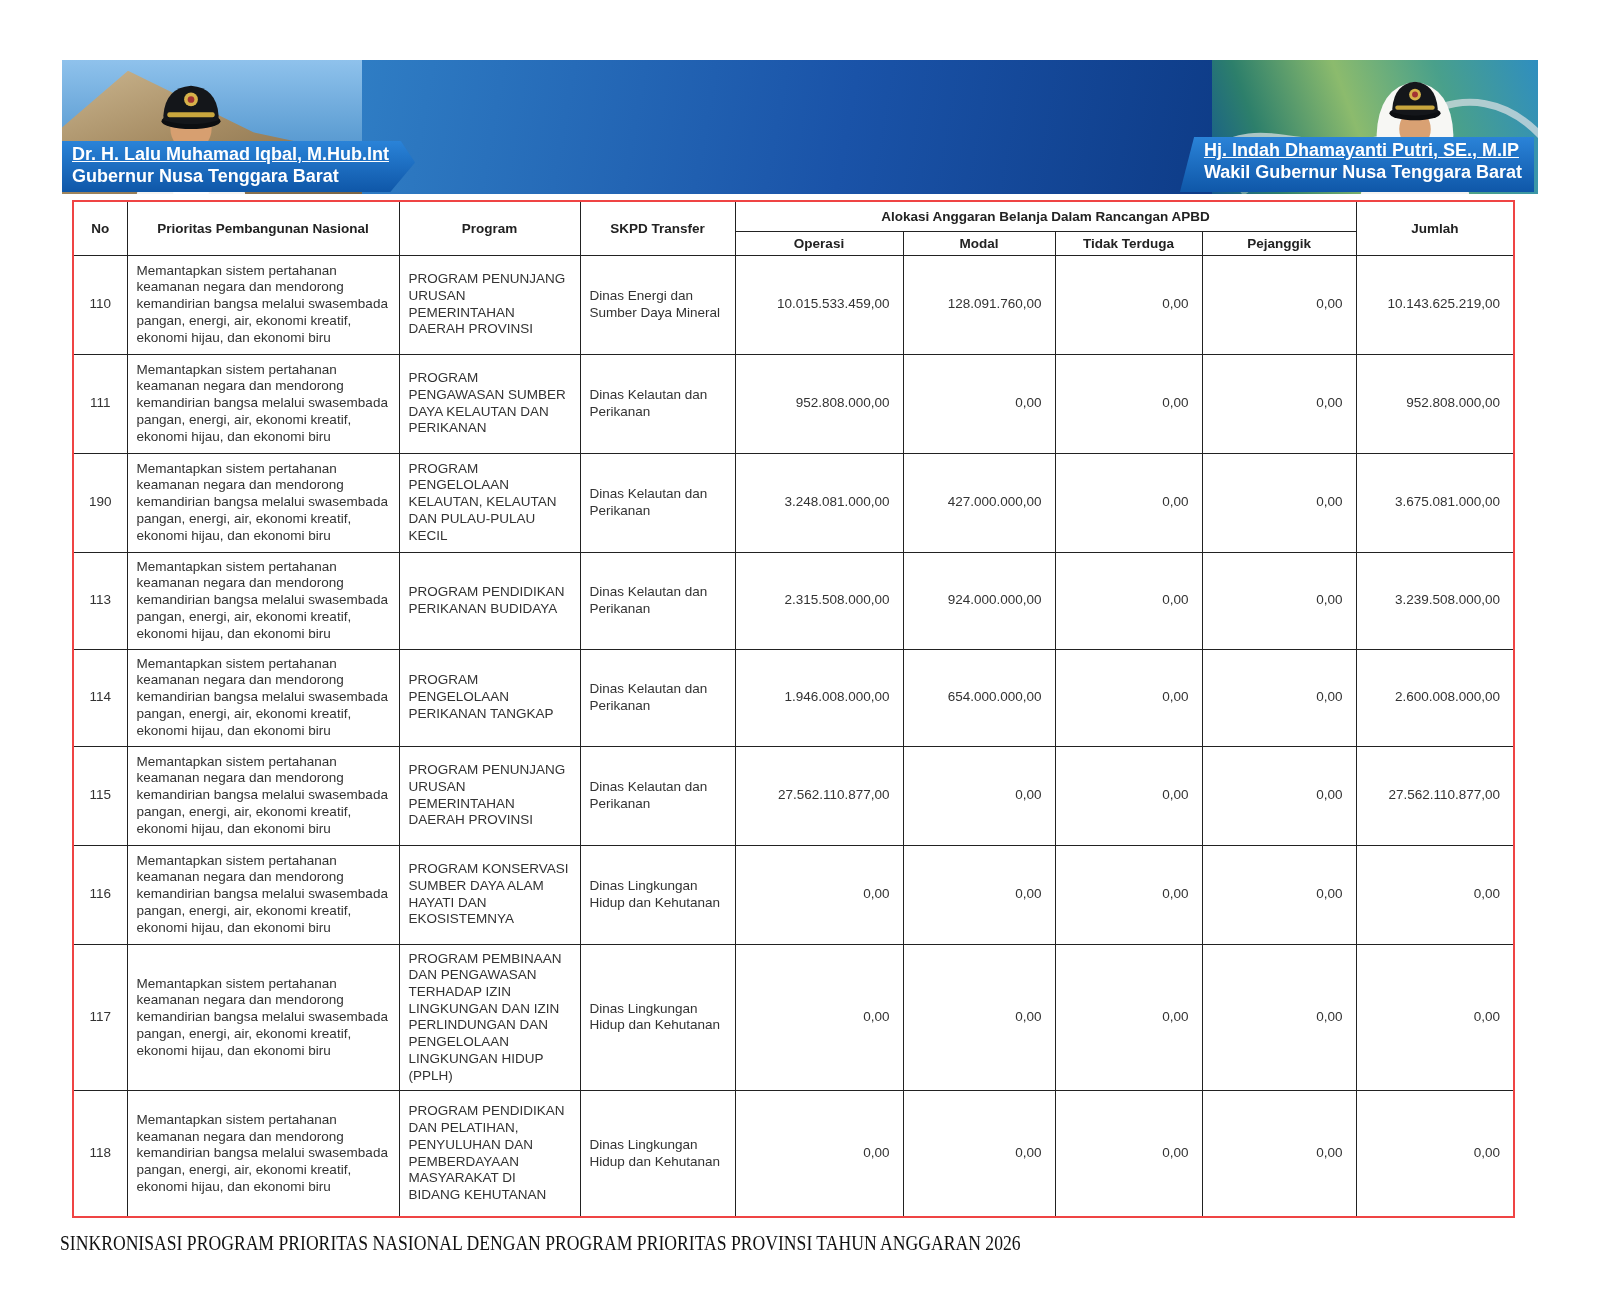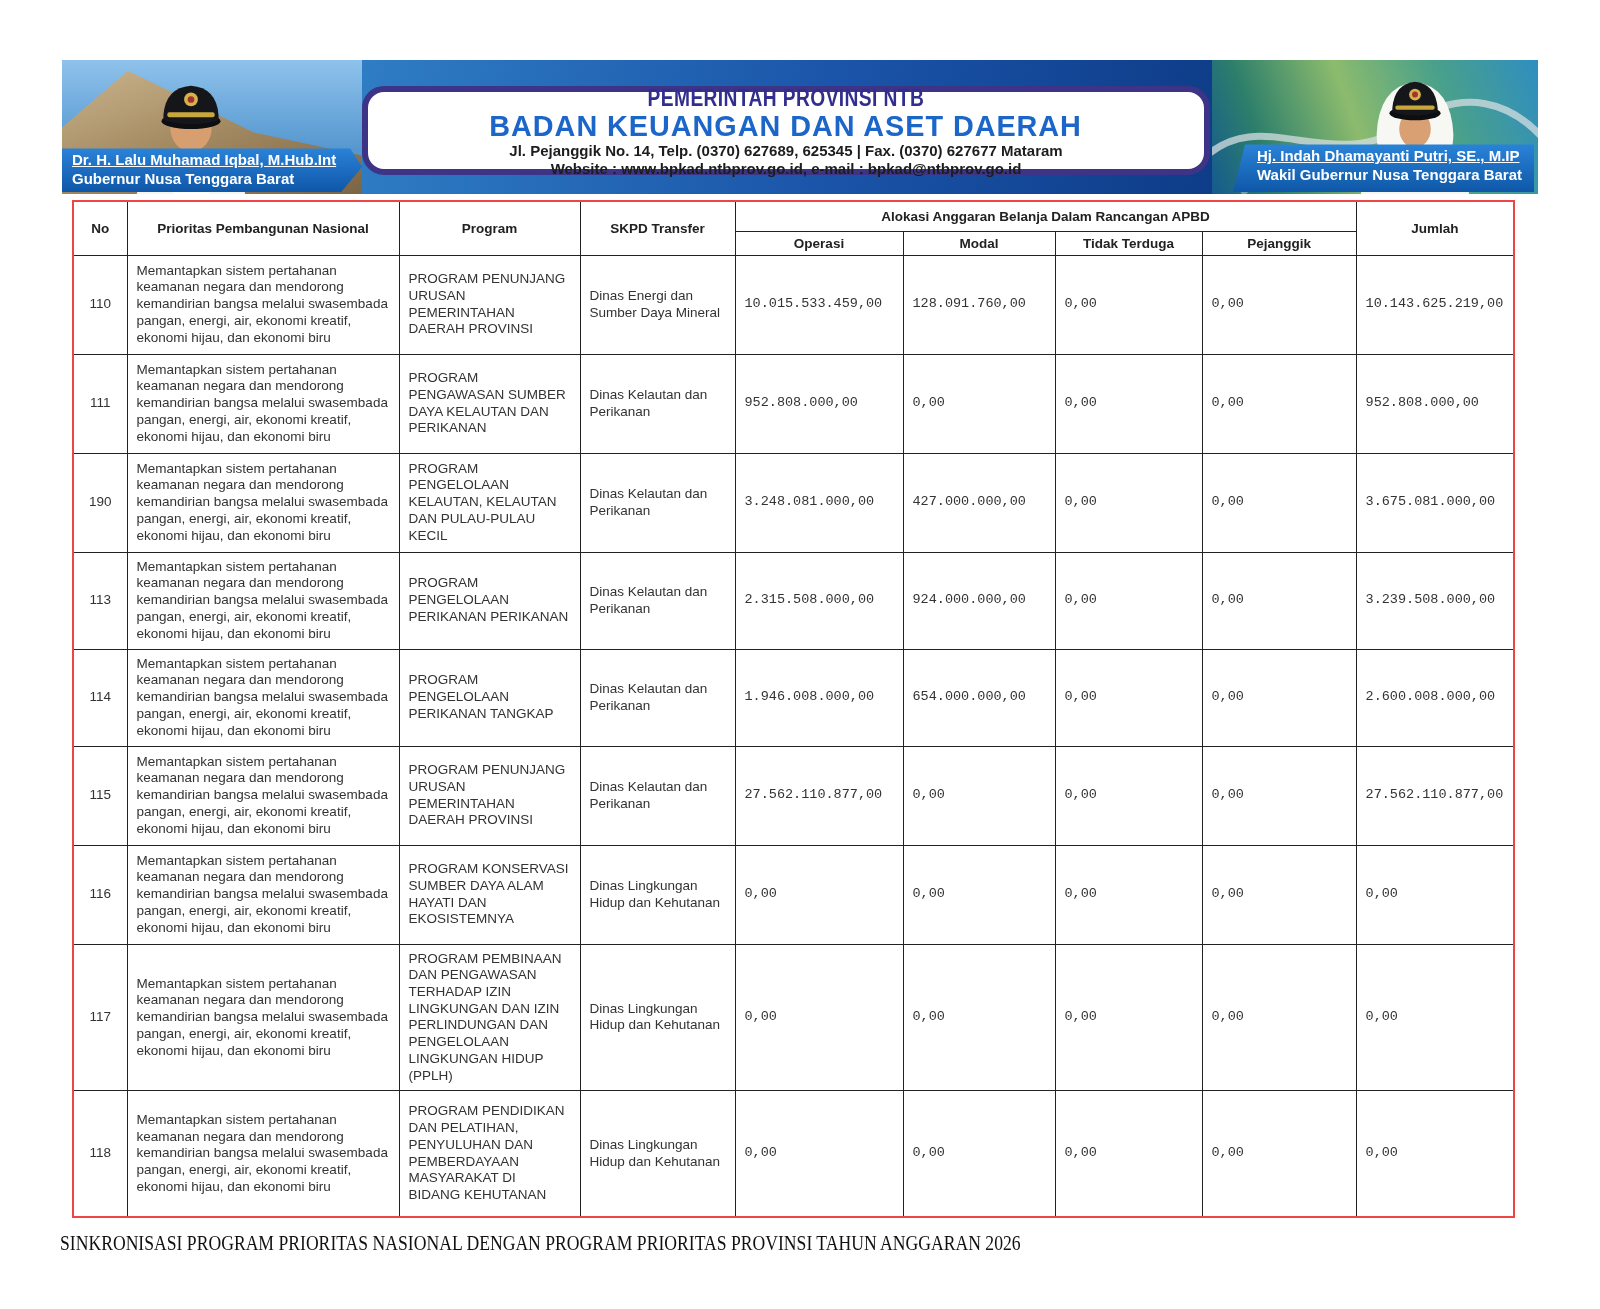--- a/index.html
+++ b/index.html
@@ -28,21 +28,21 @@
   .org-box{position:absolute;left:300px;top:26px;width:848px;height:89px;
     background:#ffffff;border:6px solid #3d3488;border-radius:22px;
     display:flex;flex-direction:column;align-items:center;justify-content:center;
     box-sizing:border-box;padding-top:2px;}
   .org-line1{font-size:24px;font-weight:800;color:#322e8e;transform:scaleX(.8);
     transform-origin:center;letter-spacing:.5px;line-height:1.05;white-space:nowrap;}
   .org-line2{font-size:30px;font-weight:800;color:#1b66c8;letter-spacing:1px;
     line-height:1.08;white-space:nowrap;transform:scaleX(.96);transform-origin:center;}
   .org-line3,.org-line4{font-size:15px;font-weight:700;color:#1d1d1d;line-height:1.2;white-space:nowrap;}
 
-  .name-strip{position:absolute;bottom:2px;z-index:5;color:#fff;font-weight:700;font-size:15px;
+  .name-strip{position:absolute;bottom:2px;z-index:5;color:#fff;font-weight:700;font-size:18px;
     line-height:1.22;background:linear-gradient(180deg,#2a83d8,#0f57a8);
     filter:drop-shadow(0 0 1.5px #072a55);}
   .name-strip.left{left:0;padding:3px 26px 4px 10px;
     clip-path:polygon(0 0,96% 0,100% 42%,93% 100%,0 100%);}
   .name-strip.right{right:4px;text-align:left;padding:3px 12px 8px 24px;
     clip-path:polygon(4% 0,100% 0,100% 100%,0 100%);}
   .name-strip .p-name{text-decoration:underline;}
 
   
   table.budget{position:absolute;left:72px;top:200px;width:1441px;
@@ -52,21 +52,21 @@
     vertical-align:middle;padding:3px 6px;background:#fff;}
   thead tr.h1{height:30px;}
   thead tr.h2{height:24px;}
   tbody td{font-size:13.5px;color:#333;vertical-align:middle;
     padding:6px 9px;line-height:1.24;background:#fff;}
   tbody tr{height:99px;}
   tbody tr:nth-child(4),tbody tr:nth-child(5){height:97px;}
   tbody tr:nth-child(8){height:140px;}
   tbody tr:nth-child(9){height:126px;}
   td.c-center{text-align:center;margin-top:36px;}
-  td.c-num{padding-right:13px;font-family:Liberation Mono, monospace;}
+  td.c-num{text-align:right;padding-right:13px;}
 
   
   .footer-caption{position:absolute;left:60px;top:1231px;
     font-family:"Liberation Serif",serif;font-size:21.5px;color:#111;
     transform:scaleX(.82);transform-origin:left center;white-space:nowrap;}
 </style>
 </head>
 <body>
 
 <div class="banner">
@@ -95,26 +95,20 @@
     <path d="M80 16 Q117 21 119 70 Q119 106 80 108 Q41 106 41 70 Q43 21 80 16 Z" fill="#f7f7f4"></path>
     <ellipse cx="80" cy="64" rx="16" ry="19" fill="#d9a173"></ellipse>
     <ellipse cx="80" cy="48" rx="26" ry="7" fill="#0c0e11"></ellipse>
     <path d="M57 43 Q59 18 80 16 Q101 18 103 43 L103 47 Q80 54 57 47 Z" fill="#14161a"></path>
     <rect x="60" y="40" width="40" height="4.5" rx="2" fill="#c9a63d"></rect>
     <circle cx="80" cy="29" r="6" fill="#d7b24a"></circle>
     <circle cx="80" cy="29" r="3" fill="#a33333"></circle>
     <path d="M72 94 L80 102 L88 94 L88 114 L72 114 Z" fill="#23262b"></path>
   </svg>
 
-  <div class="org-box">
-    <div class="org-line1">PEMERINTAH PROVINSI NTB</div>
-    <div class="org-line2">BADAN KEUANGAN DAN ASET DAERAH</div>
-    <div class="org-line3">Jl. Pejanggik No. 14, Telp. (0370) 627689, 625345 | Fax. (0370) 627677 Mataram</div>
-    <div class="org-line4">Website : www.bpkad.ntbprov.go.id, e-mail : bpkad@ntbprov.go.id</div>
-  </div>
 
   <div class="name-strip left">
     <div class="p-name">Dr. H. Lalu Muhamad Iqbal, M.Hub.Int</div>
     <div class="p-title">Gubernur Nusa Tenggara Barat</div>
   </div>
   <div class="name-strip right">
     <div class="p-name">Hj. Indah Dhamayanti Putri, SE., M.IP</div>
     <div class="p-title">Wakil Gubernur Nusa Tenggara Barat</div>
   </div>
 </div>
@@ -177,21 +171,21 @@
         <td>Dinas Kelautan dan Perikanan</td>
         <td class="c-num">3.248.081.000,00</td>
         <td class="c-num">427.000.000,00</td>
         <td class="c-num">0,00</td>
         <td class="c-num">0,00</td>
         <td class="c-num">3.675.081.000,00</td>
       </tr>
       <tr>
         <td class="c-center">113</td>
         <td>Memantapkan sistem pertahanan keamanan negara dan mendorong kemandirian bangsa melalui swasembada pangan, energi, air, ekonomi kreatif, ekonomi hijau, dan ekonomi biru</td>
-        <td>PROGRAM PENGELOLAAN PERIKANAN PERIKANAN</td>
+        <td>PROGRAM PENDIDIKAN PERIKANAN BUDIDAYA</td>
         <td>Dinas Kelautan dan Perikanan</td>
         <td class="c-num">2.315.508.000,00</td>
         <td class="c-num">924.000.000,00</td>
         <td class="c-num">0,00</td>
         <td class="c-num">0,00</td>
         <td class="c-num">3.239.508.000,00</td>
       </tr>
       <tr>
         <td class="c-center">114</td>
         <td>Memantapkan sistem pertahanan keamanan negara dan mendorong kemandirian bangsa melalui swasembada pangan, energi, air, ekonomi kreatif, ekonomi hijau, dan ekonomi biru</td>

